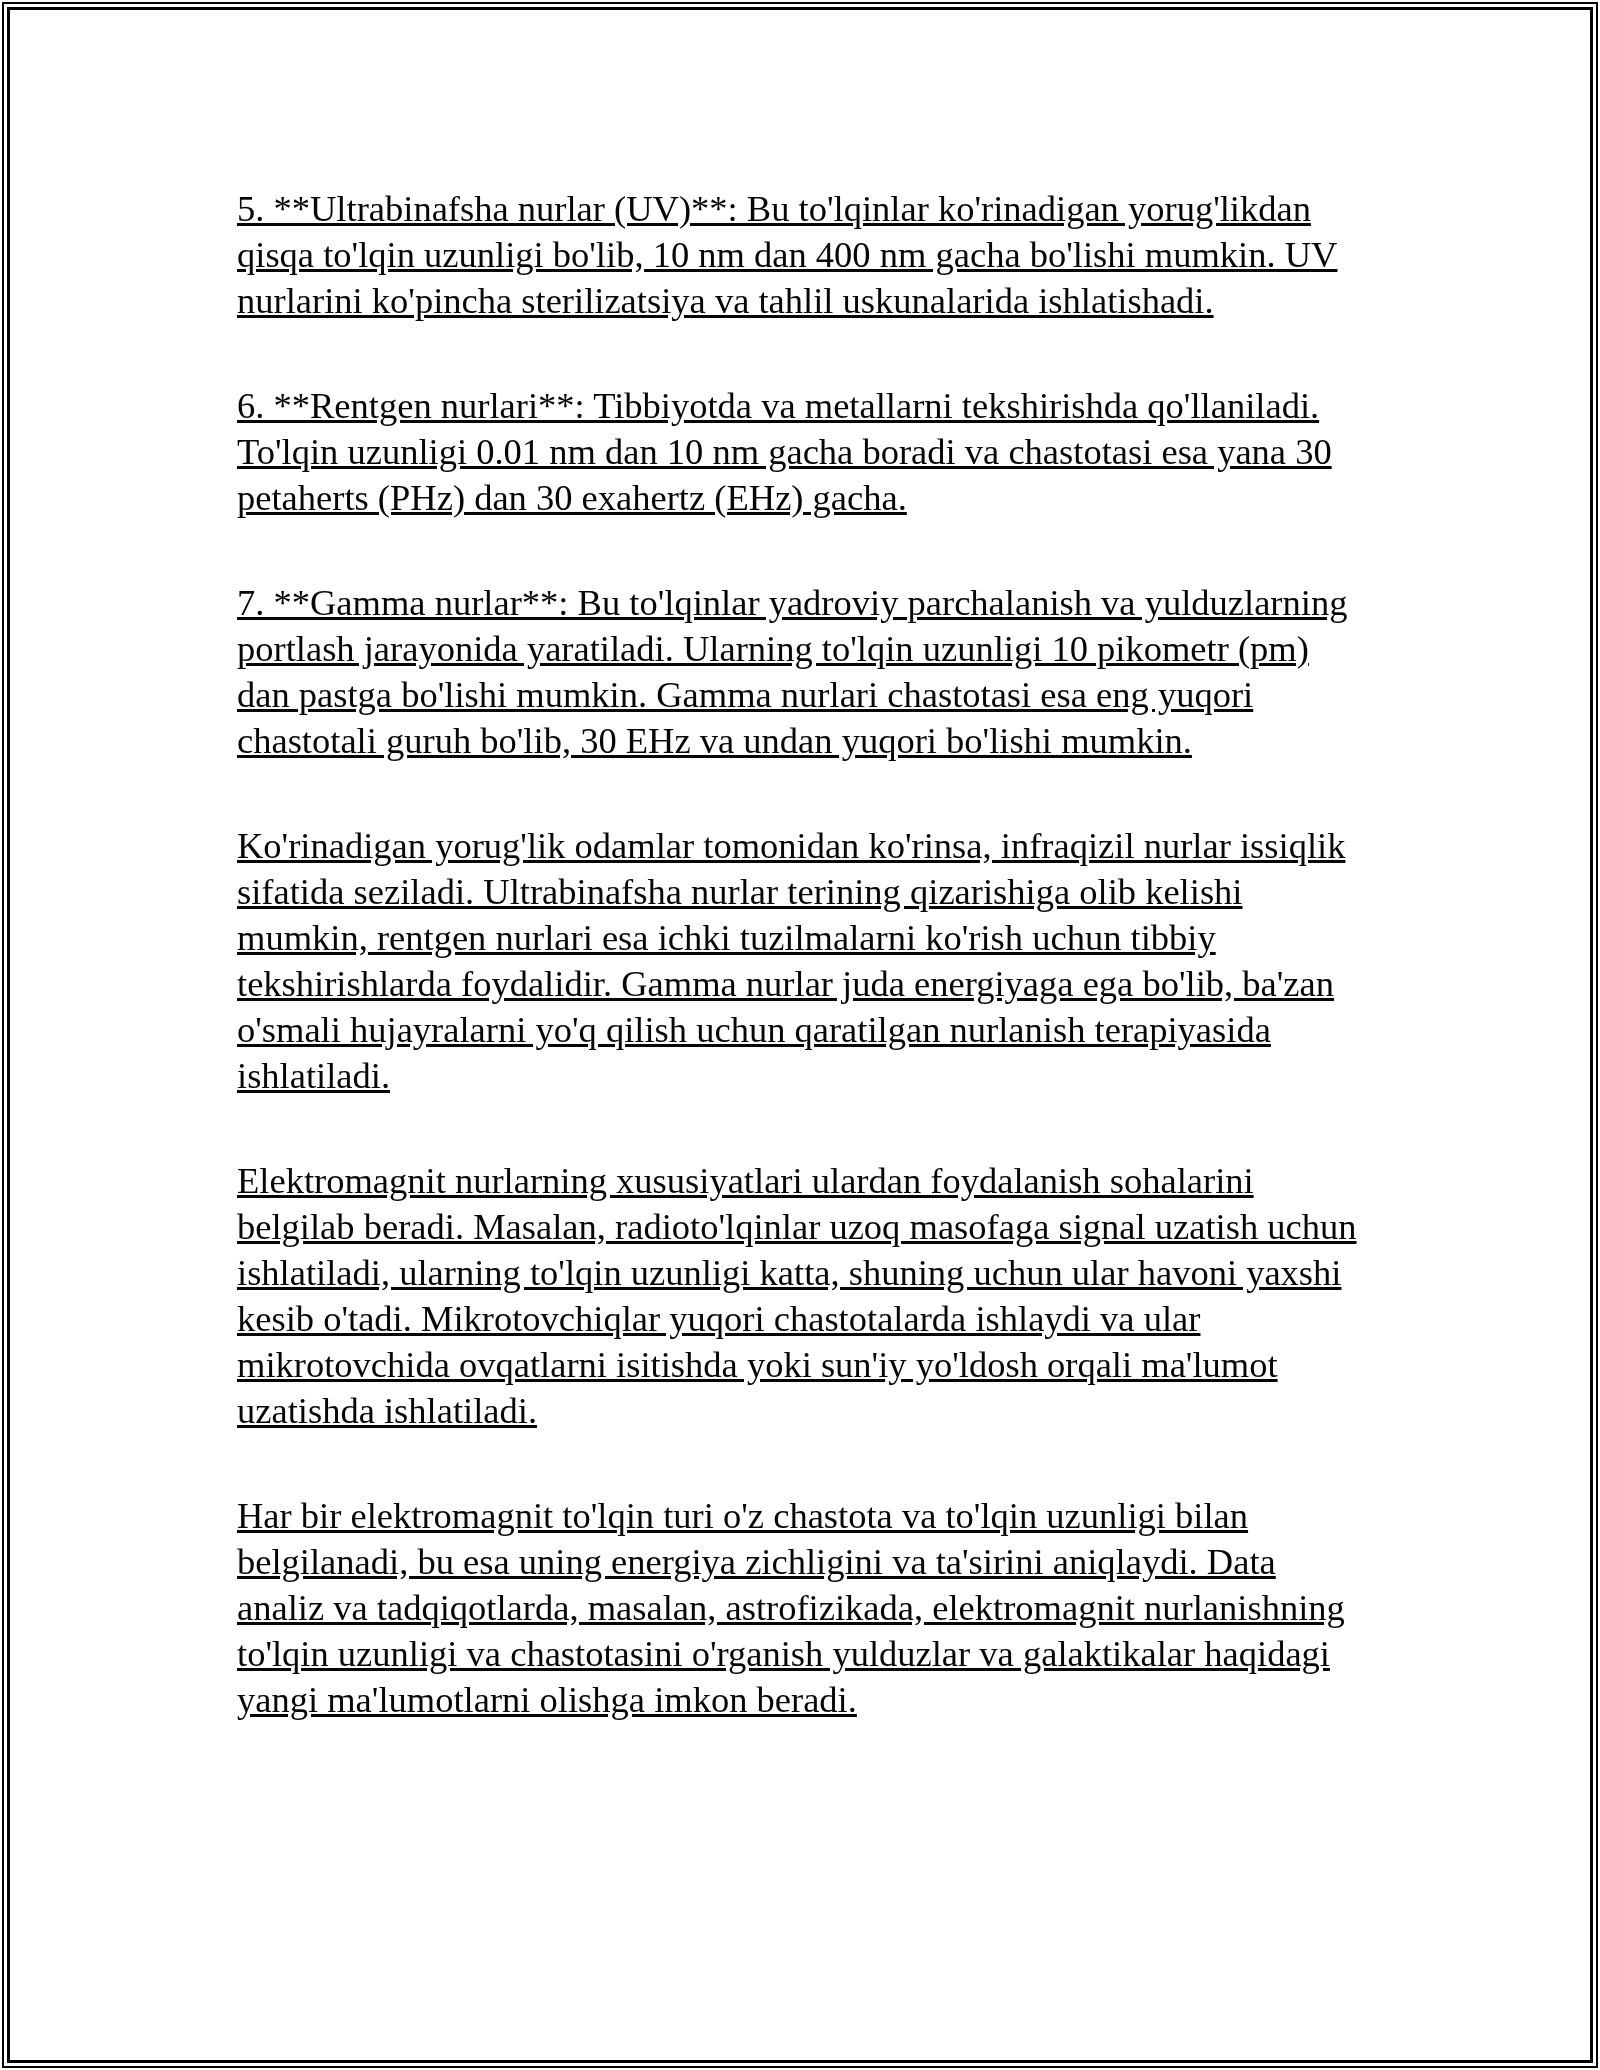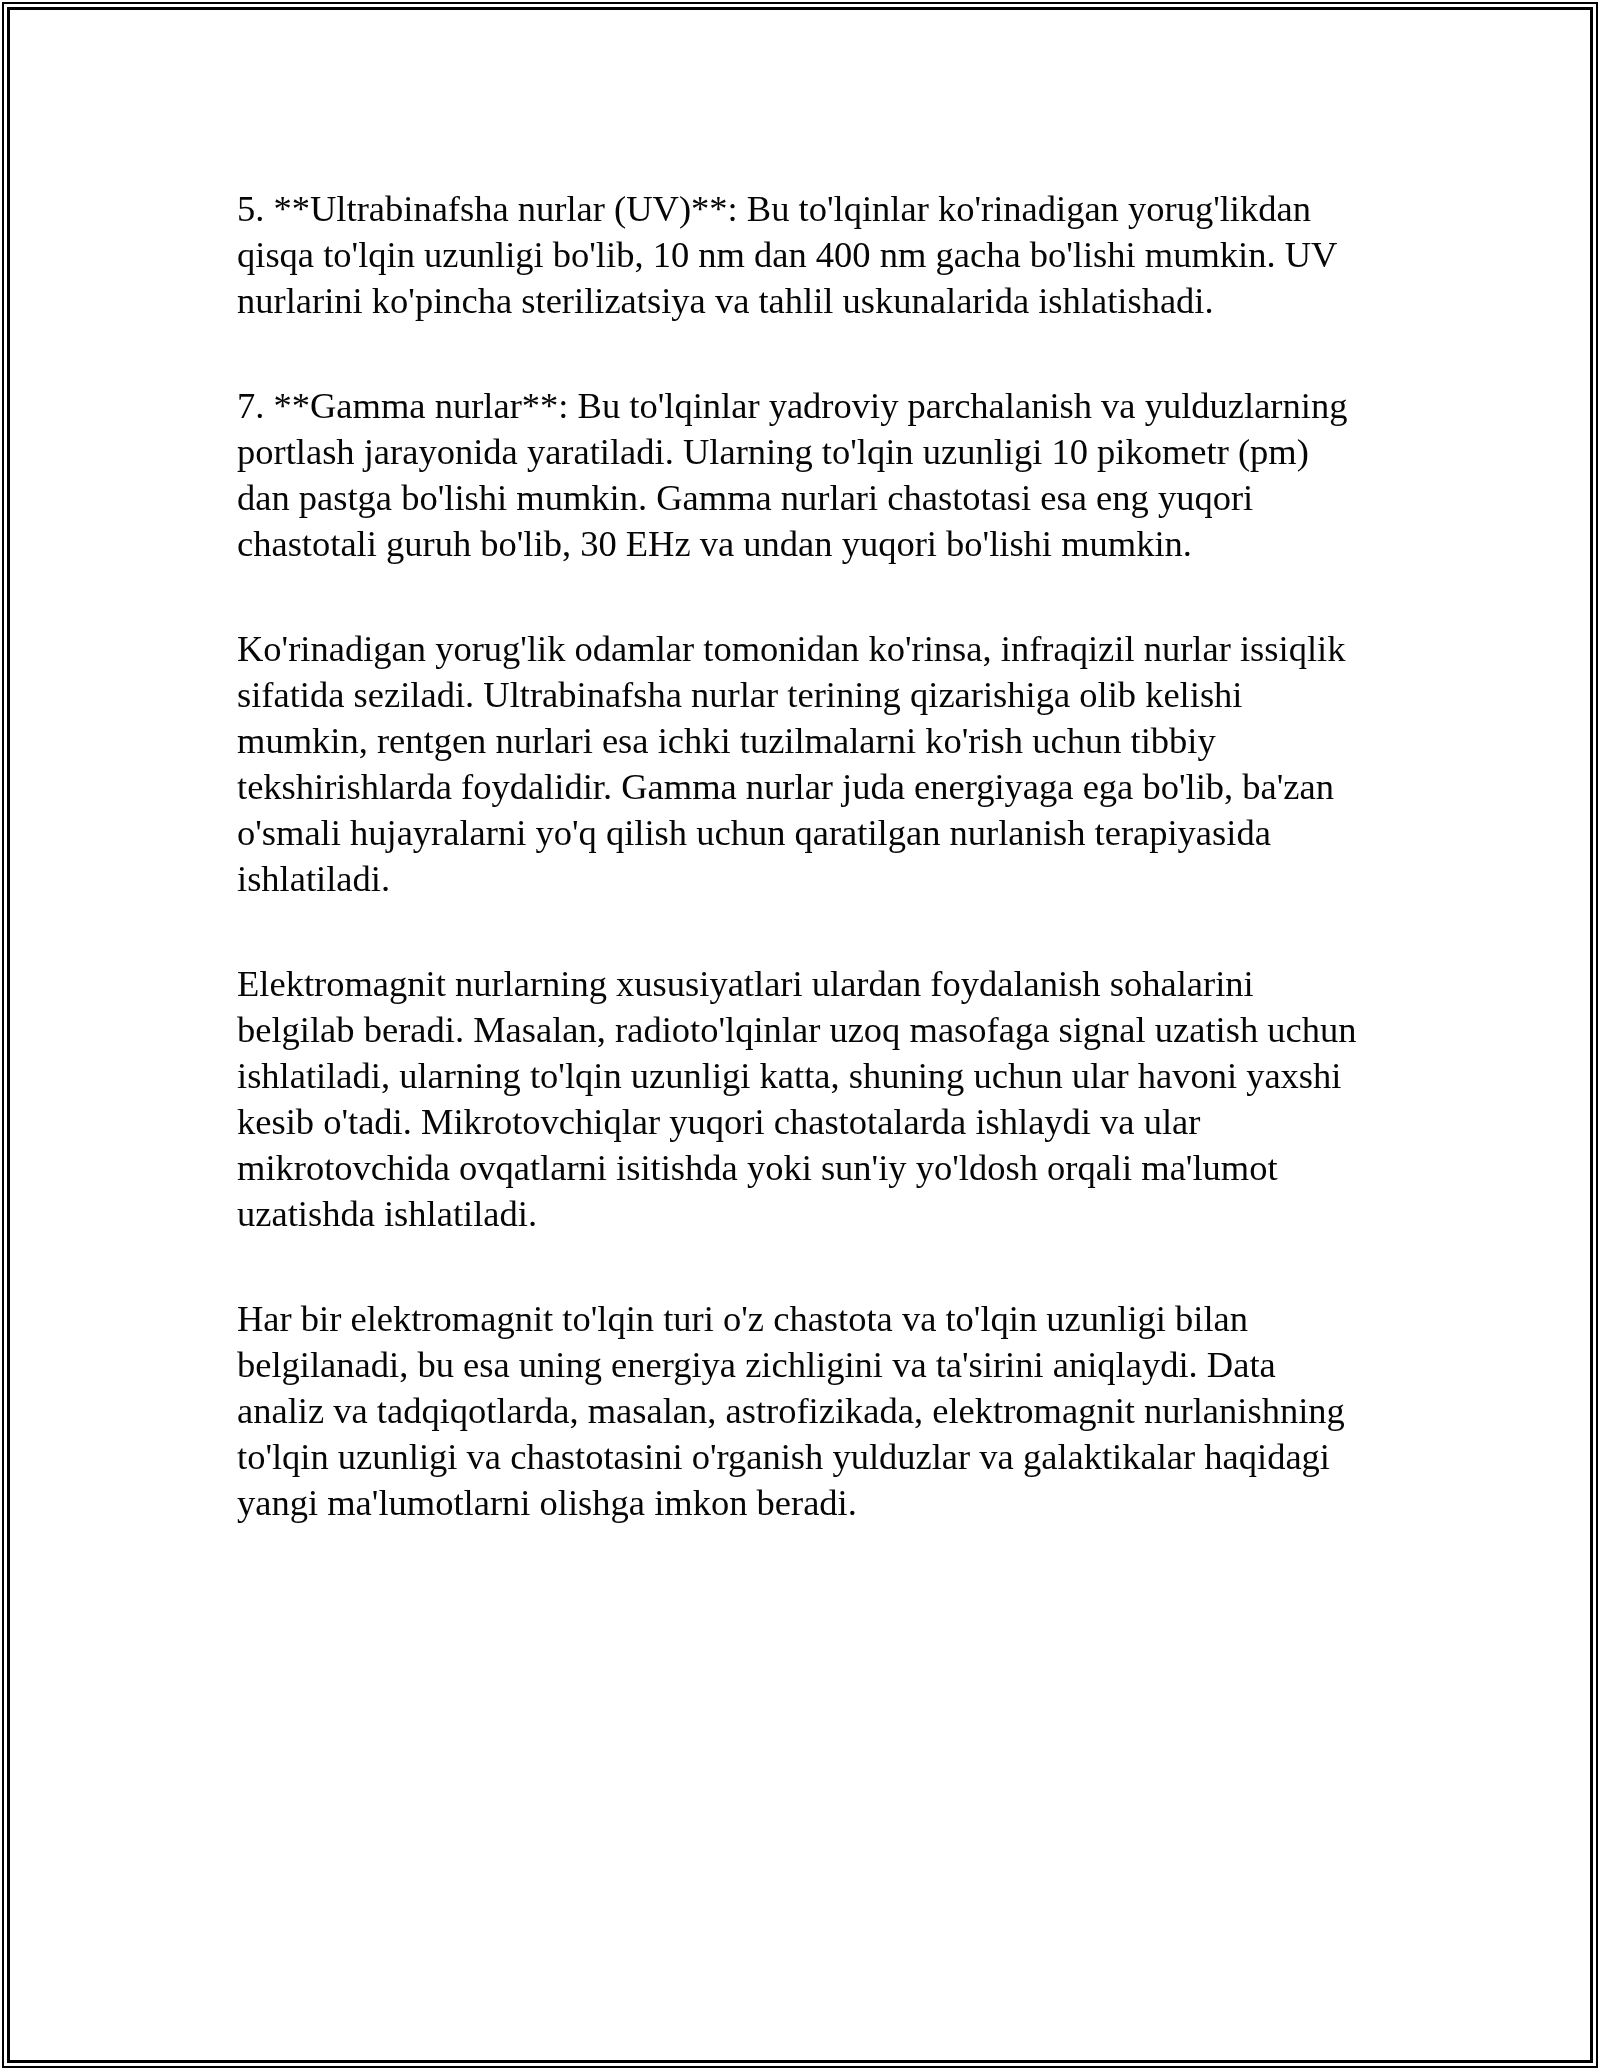--- a/index.html
+++ b/index.html
@@ -29,20 +29,21 @@
   .doc-body {
     position: absolute;
     left: 237px;
     top: 186px;
     width: 1140px;
     font-family: "Liberation Serif", "DejaVu Serif", serif;
     font-size: 36.5px;
     line-height: 46px;
     color: #060606;
     text-rendering: optimizeLegibility;
+    text-decoration: underline;
   }
   .doc-body p {
     margin: 0 0 59px 0;
     white-space: pre-line; 
   }
   .doc-body p:last-child {
     margin-bottom: 0;
     margin-top: 26px;
   }
 </style>
@@ -50,20 +51,23 @@
 <body>
 
 <div class="page">
   <div class="frame-outer"></div>
   <div class="frame-inner"></div>
 
   <div class="doc-body">
     <p>5. **Ultrabinafsha nurlar (UV)**: Bu to'lqinlar ko'rinadigan yorug'likdan
 qisqa to'lqin uzunligi bo'lib, 10 nm dan 400 nm gacha bo'lishi mumkin. UV
 nurlarini ko'pincha sterilizatsiya va tahlil uskunalarida ishlatishadi.</p>
+    <p>6. **Rentgen nurlari**: Tibbiyotda va metallarni tekshirishda qo'llaniladi.
+To'lqin uzunligi 0.01 nm dan 10 nm gacha boradi va chastotasi esa yana 30
+petaherts (PHz) dan 30 exahertz (EHz) gacha.</p>
     <p>7. **Gamma nurlar**: Bu to'lqinlar yadroviy parchalanish va yulduzlarning
 portlash jarayonida yaratiladi. Ularning to'lqin uzunligi 10 pikometr (pm)
 dan pastga bo'lishi mumkin. Gamma nurlari chastotasi esa eng yuqori
 chastotali guruh bo'lib, 30 EHz va undan yuqori bo'lishi mumkin.</p>
     <p>Ko'rinadigan yorug'lik odamlar tomonidan ko'rinsa, infraqizil nurlar issiqlik
 sifatida seziladi. Ultrabinafsha nurlar terining qizarishiga olib kelishi
 mumkin, rentgen nurlari esa ichki tuzilmalarni ko'rish uchun tibbiy
 tekshirishlarda foydalidir. Gamma nurlar juda energiyaga ega bo'lib, ba'zan
 o'smali hujayralarni yo'q qilish uchun qaratilgan nurlanish terapiyasida
 ishlatiladi.</p>

